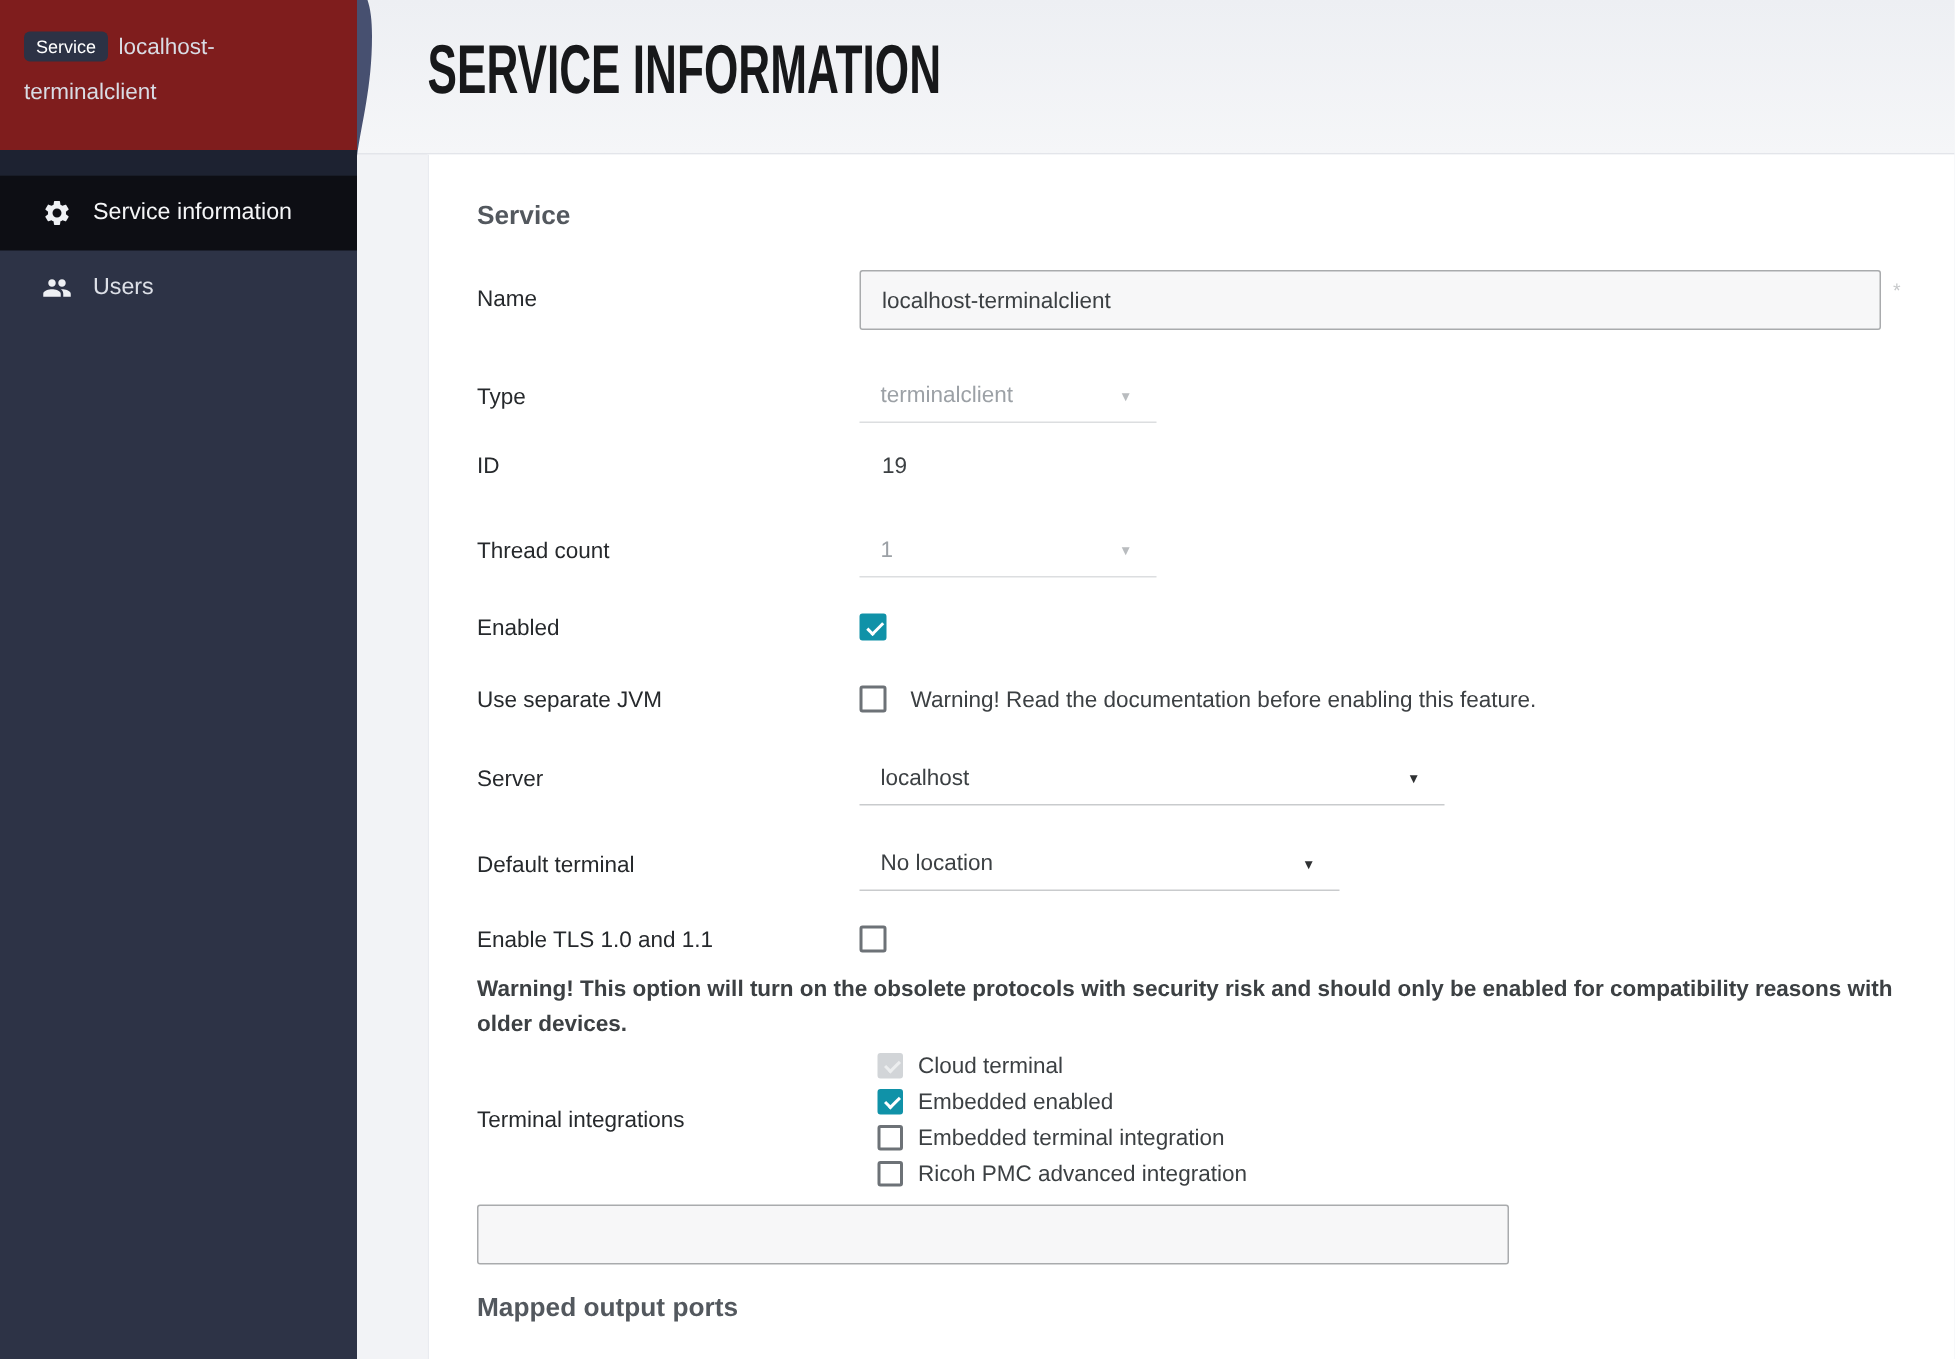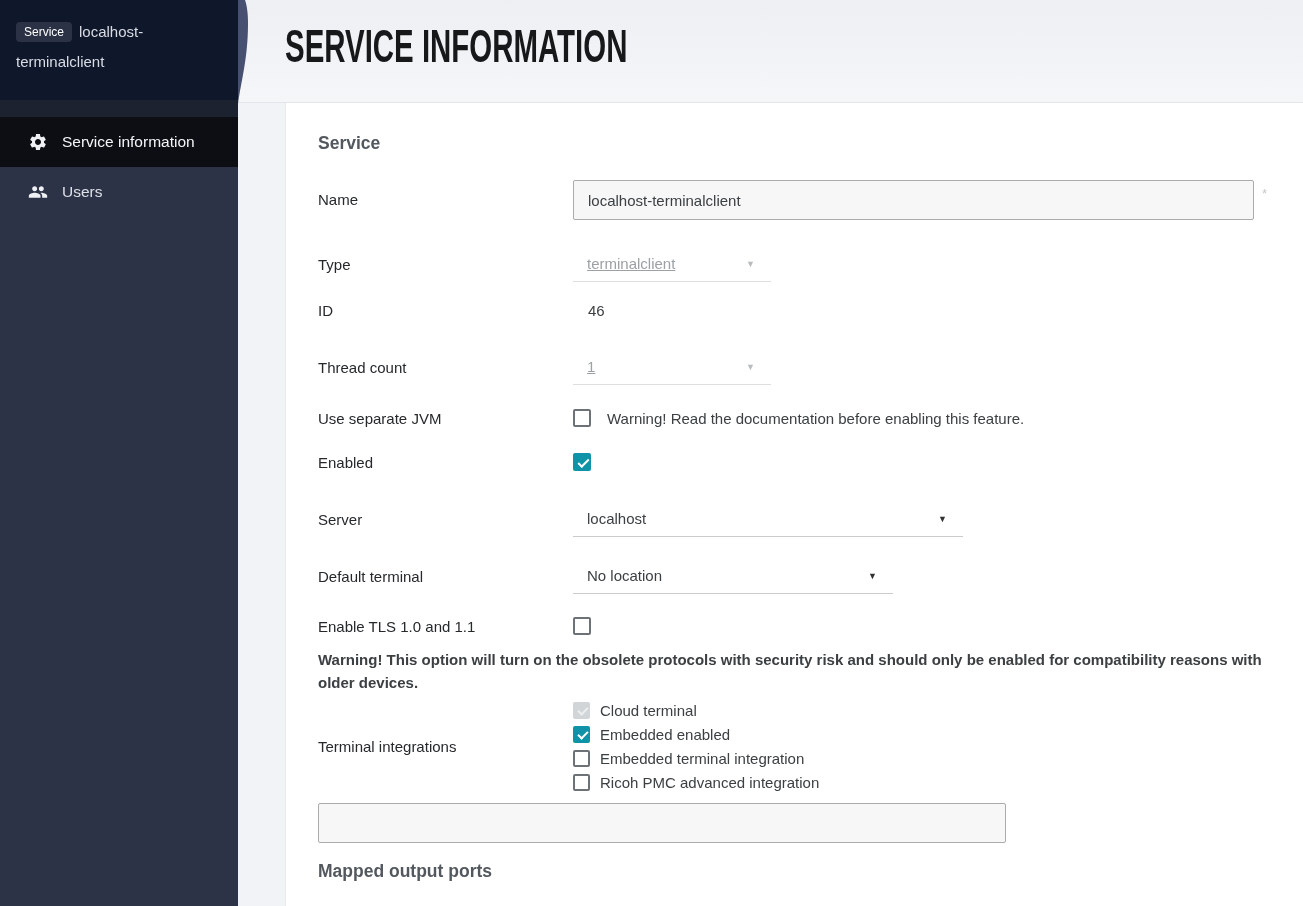--- a/index.html
+++ b/index.html
@@ -2,21 +2,21 @@
 <html><head>
 <meta charset="utf-8">
 <style>
   * { margin:0; padding:0; box-sizing:border-box; }
   html,body { width:1303px; height:906px; overflow:hidden; background:#f2f3f6;
               font-family:"Liberation Sans", sans-serif; }
 
   
   .sidebar { position:fixed; left:0; top:0; width:238px; height:906px;
              background:#2d3346; z-index:2; }
-  .sb-header { height:100px; background:#0f172a; padding:17px 14px 0 16px;
+  .sb-header { height:100px; background:#7f1d1d; padding:17px 14px 0 16px;
                color:#d9dce4; font-size:15px; line-height:30px; }
   .sb-bump { position:fixed; left:238px; top:0; width:11px; height:104px; z-index:2; }
   .sb-badge { display:inline-block; background:#2c3245; color:#fff; font-size:12px;
               line-height:14px; padding:3px 8px; border-radius:4px; margin-right:7px;
               vertical-align:1px; }
   .sb-divider { height:17px; background:#1d2231; }
   .nav-item { height:50px; display:flex; align-items:center; padding-left:28px;
               color:#dde0e7; font-size:15.5px; cursor:pointer; }
   .nav-item.active { background:#0d0e14; color:#f4f5f7; }
   .nav-icon { width:20px; height:20px; margin-right:14px; flex:none; display:flex;
@@ -49,40 +49,40 @@
   .text-input { width:688px; height:40px; background:#f7f7f8;
                 border:1px solid #a9abad; border-radius:2px; padding:0 14px;
                 font-size:15px; color:#3c4043; font-family:"Liberation Sans",sans-serif;
                 outline:none; }
   .req-star { margin-left:8px; margin-top:6px; color:#c6c8ca; font-size:13px; }
 
   .select { position:relative; height:36px; display:flex; align-items:center;
             padding:0 14px; font-size:15px; color:#3c4043;
             border-bottom:1px solid #c9cbcd; cursor:pointer; }
   .select .arrow { position:absolute; right:16px; font-size:9px; color:#2f3133; }
-  .select.disabled { color:#9ca1a6; border-bottom-color:#dcdee0; cursor:default;text-decoration:underline; }
+  .select.disabled { color:#9ca1a6; border-bottom-color:#dcdee0; cursor:default; }
   .select.disabled .arrow { color:#b9bcbf; }
   .w-sm { width:198px; } .w-lg { width:390px; } .w-md { width:320px; }
 
   .static-value { font-size:15px; color:#3c4043; padding-left:15px; }
 
   .cb { width:18px; height:18px; border:2px solid #6d7277; border-radius:2px;
         background:#fff; flex:none; position:relative; cursor:pointer; }
   .cb.checked { background:#1092a8; border-color:#1092a8; }
   .cb.checked::after { content:""; position:absolute; left:3px; top:4px; width:9px;
         height:4px; border-left:2px solid #fff; border-bottom:2px solid #fff;
         transform:rotate(-45deg); }
   .cb.checked.disabled { background:#d2d5d8; border-color:#d2d5d8; cursor:default; }
   .cb.checked.disabled::after { border-color:#eceeef; }
 
   .inline-note { margin-left:16px; font-size:15px; color:#3c4043; }
 
   .warning-para { width:952px; font-size:15px; color:#3c4043; line-height:1.5;font-weight:bold; }
 
-  .opt-row { display:flex; align-items:center; margin-bottom:7px; }
+  .opt-row { display:flex; align-items:center; margin-bottom:7px;margin-left:12px; }
   .opt-row:last-child { margin-bottom:0; }
   .opt-row .cb { width:17px; height:17px; }
   .opt-row .cb.checked::after { left:3px; top:3px; width:8px; height:4px; }
   .opt-label { margin-left:10px; font-size:15px; color:#3c4043; }
 
   
   .mb16{margin-bottom:26px} .mb20{margin-bottom:20px} .mb21{margin-bottom:21px}
   .mb23{margin-bottom:23px} .mb24{margin-bottom:24px} .mb26{margin-bottom:26px}
   .mb30{margin-bottom:30px} .mb14{margin-bottom:14px} .mb8{margin-bottom:8px}
   .mb12{margin-bottom:12px} .mb18{margin-bottom:18px}
@@ -138,42 +138,42 @@
     <div class="row mb20">
       <div class="label">Type</div>
       <div class="select disabled w-sm">
         <span>terminalclient</span>
         <span class="arrow">▼</span>
       </div>
     </div>
 
     <div class="row mb30">
       <div class="label">ID</div>
-      <div class="static-value">46</div>
+      <div class="static-value">19</div>
     </div>
 
     <div class="row mb24">
       <div class="label">Thread count</div>
       <div class="select disabled w-sm">
         <span>1</span>
         <span class="arrow">▼</span>
       </div>
     </div>
 
+    <div class="row mb30">
+      <div class="label">Enabled</div>
+      <div class="cb checked"></div>
+    </div>
+
     <div class="row mb26">
       <div class="label">Use separate JVM</div>
       <div class="cb"></div>
       <div class="inline-note">Warning! Read the documentation before enabling this feature.</div>
     </div>
 
-    <div class="row mb30">
-      <div class="label">Enabled</div>
-      <div class="cb checked"></div>
-    </div>
-
     <div class="row mb21">
       <div class="label">Server</div>
       <div class="select w-lg">
         <span>localhost</span>
         <span class="arrow">▼</span>
       </div>
     </div>
 
     <div class="row mb23">
       <div class="label">Default terminal</div>

